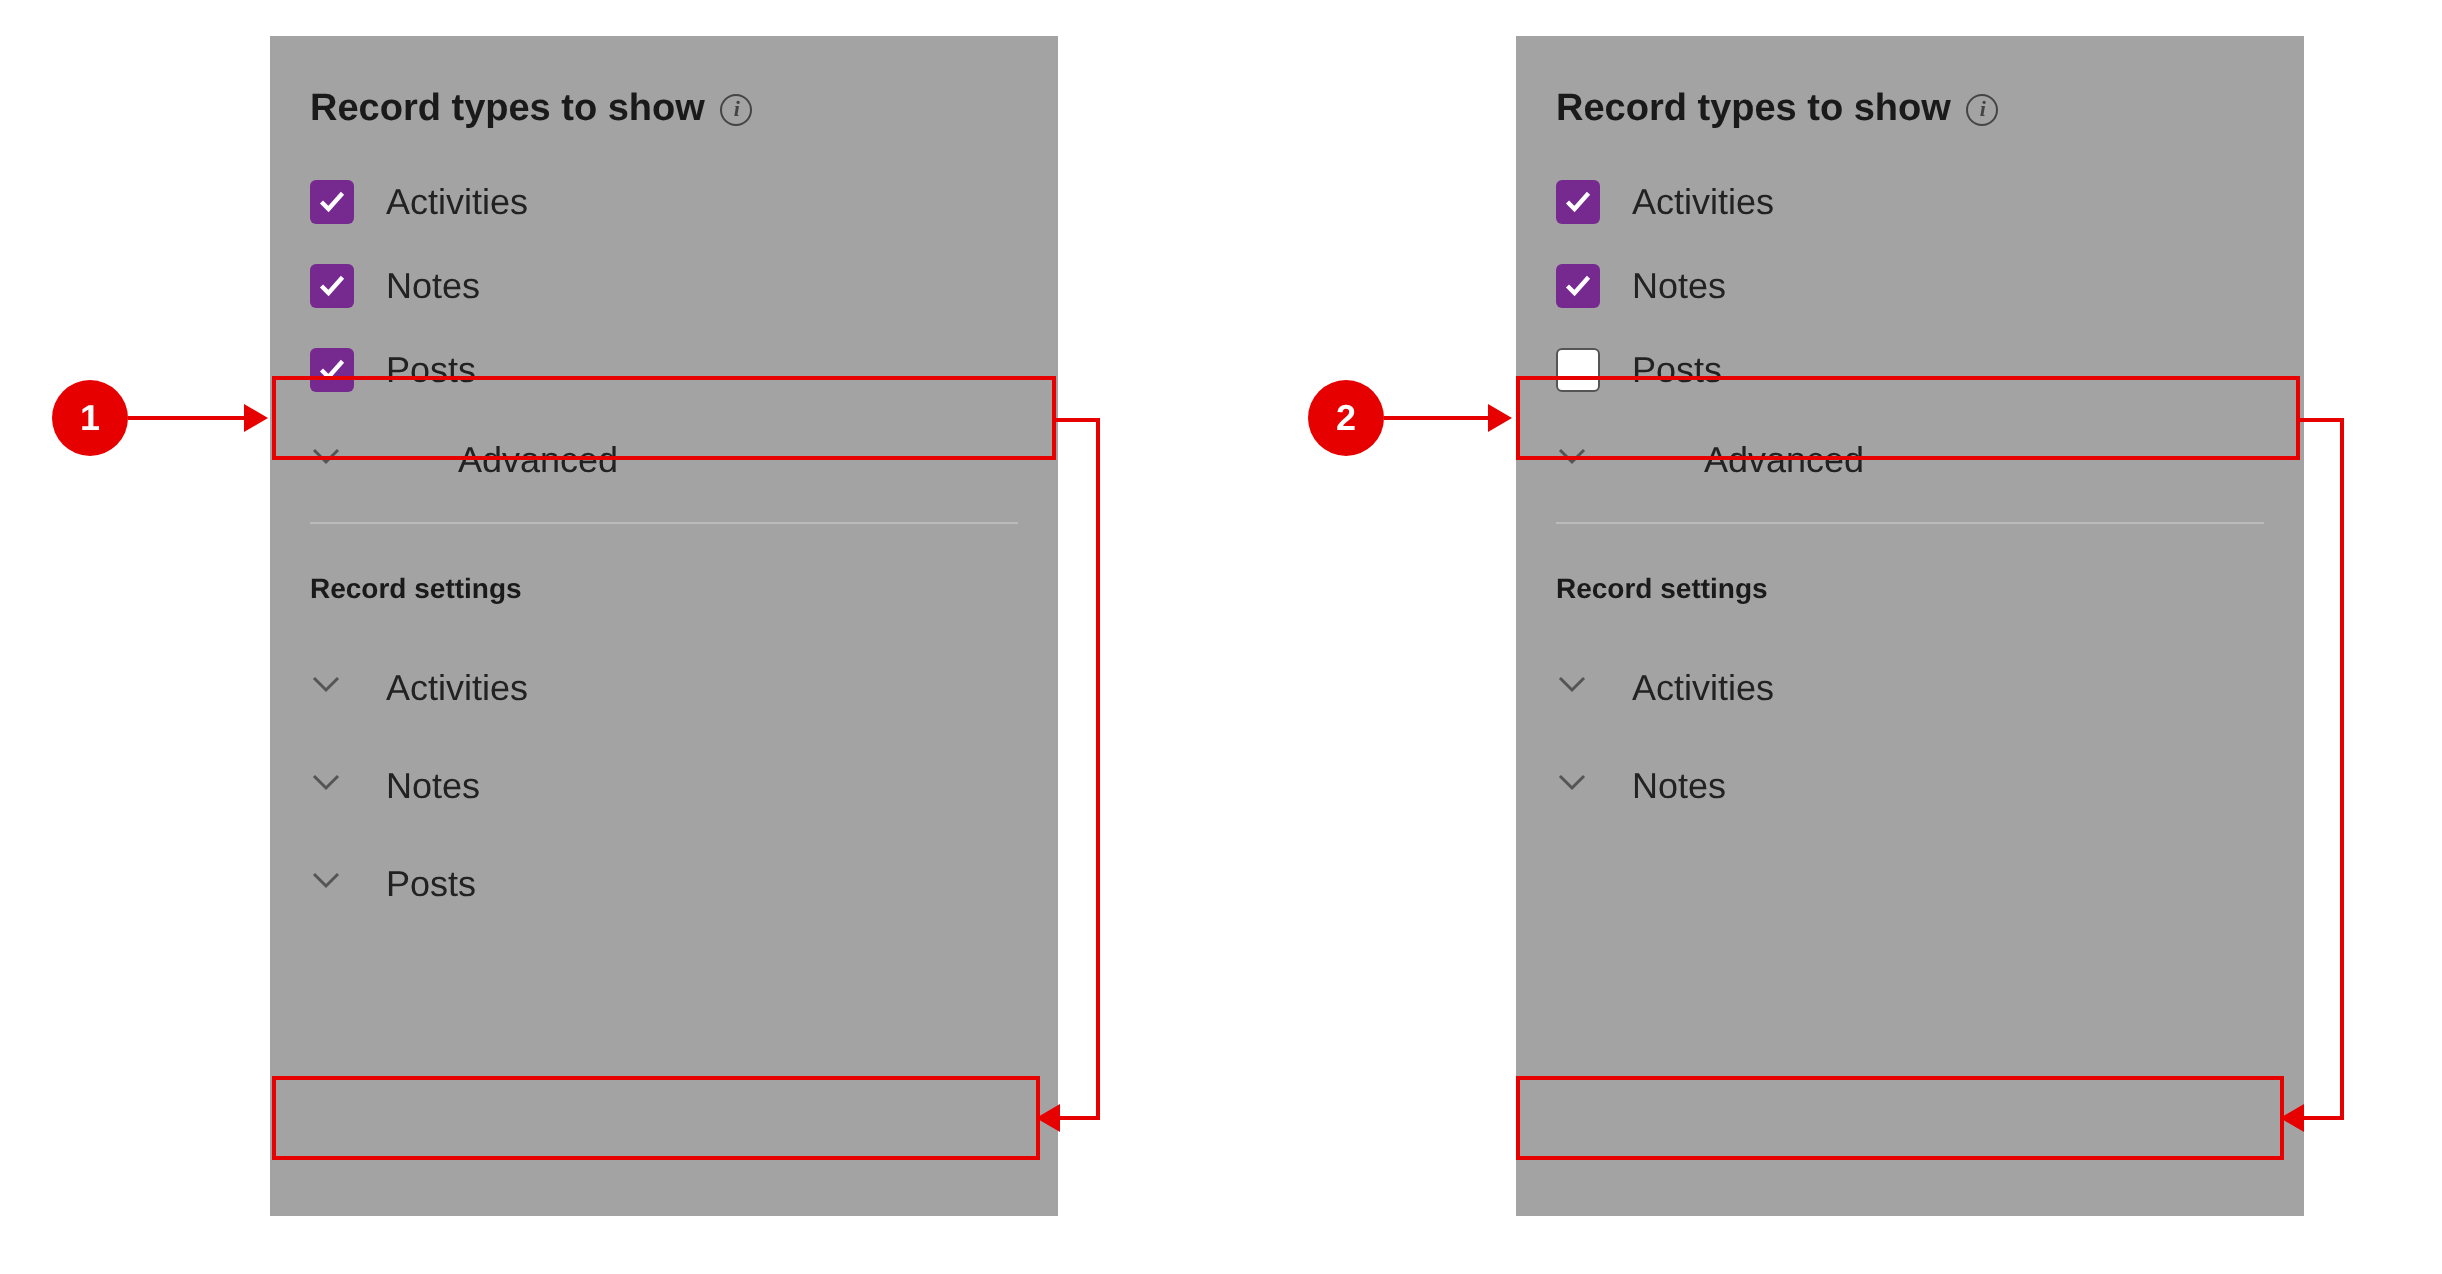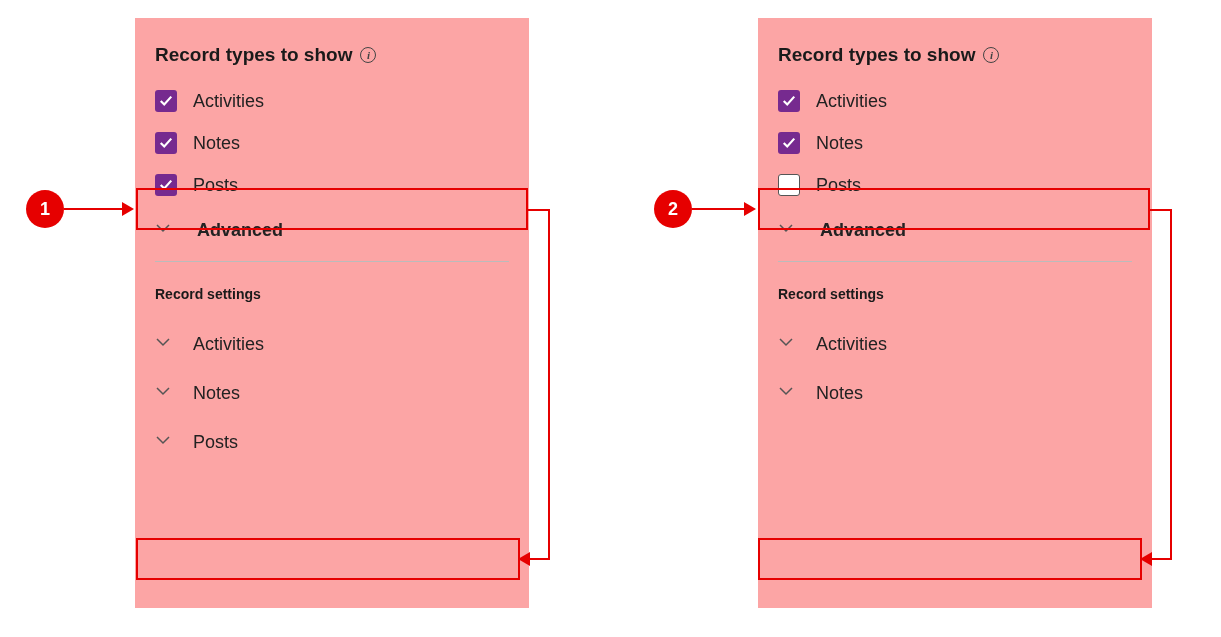--- a/index.html
+++ b/index.html
@@ -6,21 +6,21 @@
     body {
       font-family: "Segoe UI", -apple-system, sans-serif;
       background: #fff;
       width: 1221px;
       height: 637px;
       position: relative;
     }
     .panel {
       position: absolute;
       width: 394px;
-      background: #fca5a5;
+      background: #a3a3a3;
       padding: 20px 0;
     }
     .panel-left { left: 135px; top: 18px; height: 590px; }
     .panel-right { left: 758px; top: 18px; height: 590px; }
 
     .section-header {
       display: flex;
       align-items: center;
       padding: 6px 20px 14px 20px;
       font-size: 19px;
@@ -74,21 +74,21 @@
       padding: 14px 20px;
       font-size: 18px;
       color: #222;
     }
     .chevron {
       width: 18px;
       margin-right: 20px;
       color: #444;
       flex-shrink: 0;
     }
-    .expander.adv { font-weight: 700; }
+    .expander.adv { font-weight: 400; gap: 32px; }
     .expander.adv .chevron { margin-right: 24px; }
 
     .divider {
       height: 1px;
       background: #bbb;
       margin: 6px 20px 8px 20px;
     }
 
     .sub-header {
       font-size: 14px;

